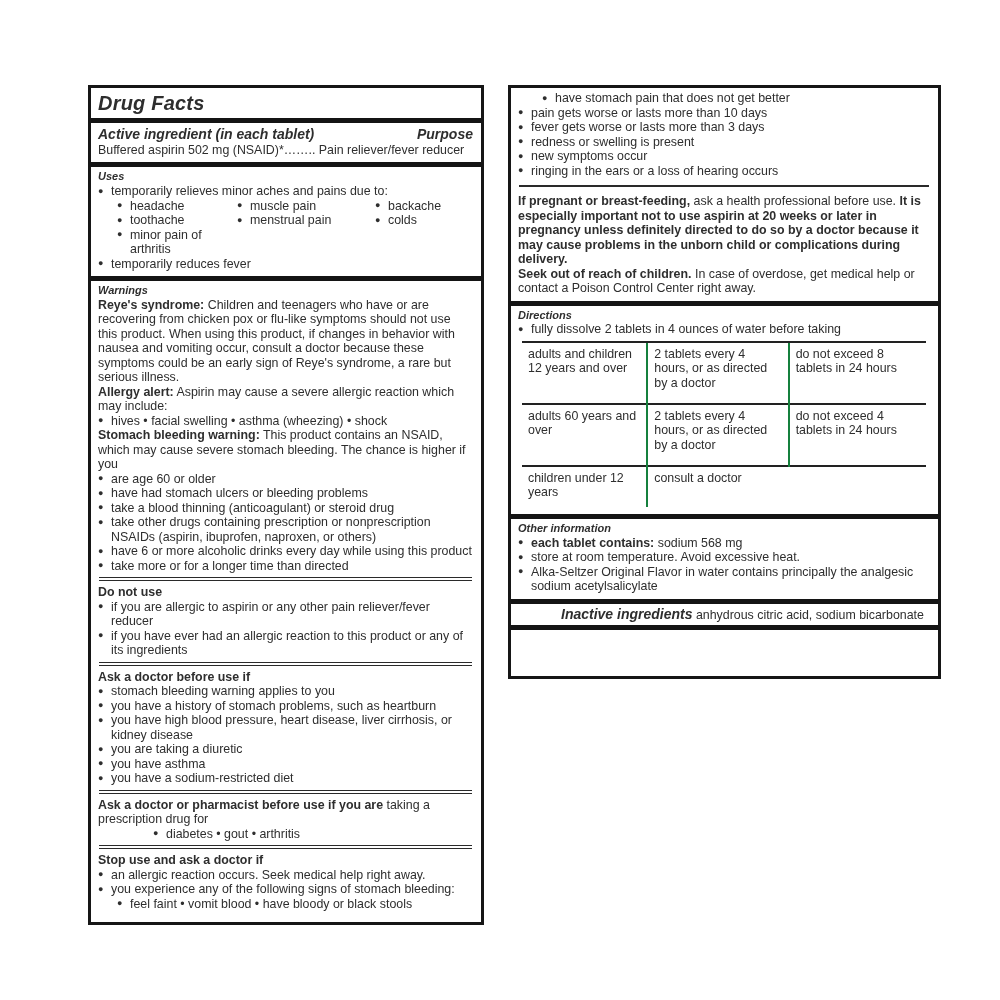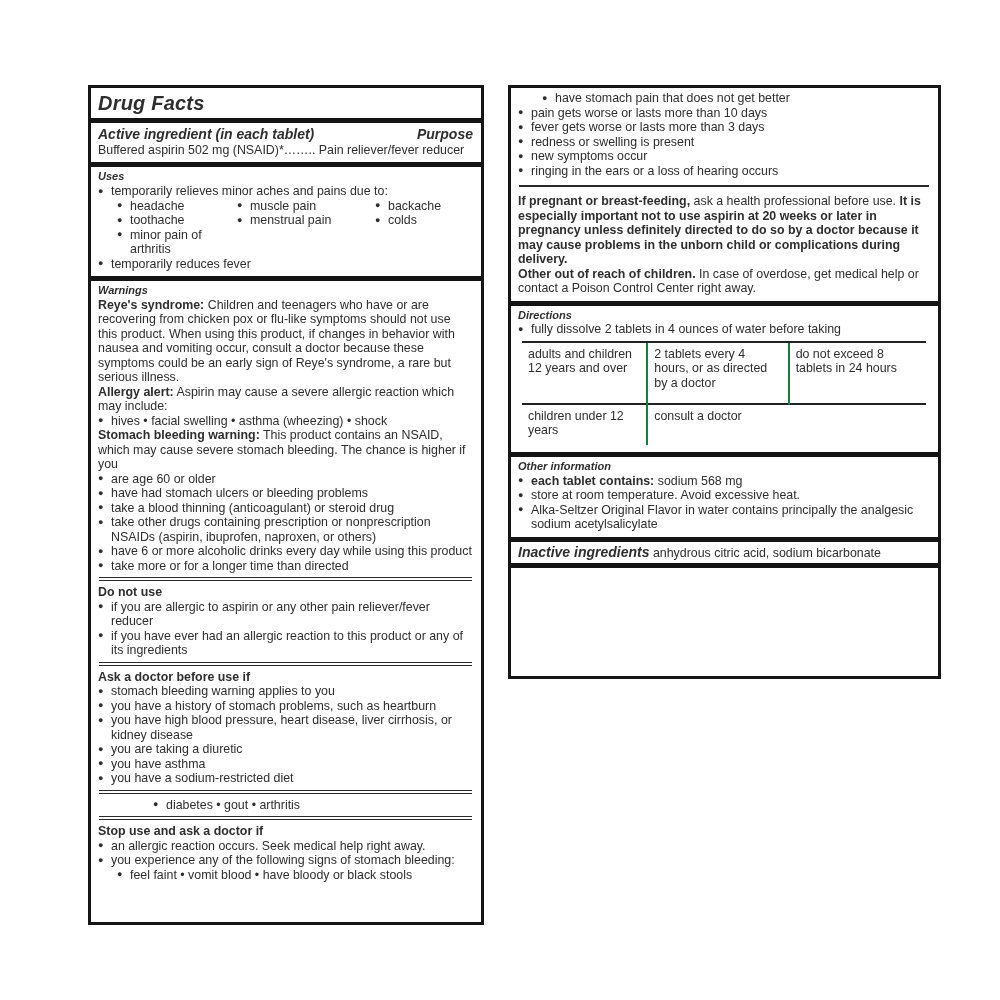--- a/index.html
+++ b/index.html
@@ -171,20 +171,21 @@
         <span class="dot">●</span>
         <span class="txt">you have asthma</span>
       </div>
     <div class="b">
         <span class="dot">●</span>
         <span class="txt">you have a sodium-restricted diet</span>
       </div>
 
     <div class="hairline"></div>
 
+    <p><span class="bold">Ask a doctor or pharmacist before use if you are</span><span> taking a prescription drug for</span></p>
     <div class="b indent2">
         <span class="dot">●</span>
         <span class="txt">diabetes   • gout   •  arthritis</span>
       </div>
 
     <div class="hairline"></div>
 
     <div class="subhead">Stop use and ask a doctor if</div>
     <div class="b">
         <span class="dot">●</span>
@@ -225,21 +226,21 @@
         <span class="txt">new symptoms occur</span>
       </div>
     <div class="b">
         <span class="dot">●</span>
         <span class="txt">ringing in the ears or a loss of hearing occurs</span>
       </div>
 
     <div class="hairline-single" style="margin-top:7px;margin-bottom:7px;"></div>
 
     <p><span class="bold">If pregnant or breast-feeding,</span><span> ask a health professional before use. </span><span class="bold">It is especially important not to use aspirin at 20 weeks or later in pregnancy unless definitely directed to do so by a doctor because it may cause problems in the unborn child or complications during delivery.</span></p>
-    <p><span class="bold">Other out of reach of children.</span><span>  In case of overdose, get medical help or contact a Poison Control Center right away.</span></p>
+    <p><span class="bold">Seek out of reach of children.</span><span>  In case of overdose, get medical help or contact a Poison Control Center right away.</span></p>
   </div>
   <div class="barline"></div>
 
   <div class="sec">
     <div class="sec-head">Directions</div>
     <div class="b">
         <span class="dot">●</span>
         <span class="txt">fully dissolve 2 tablets in 4 ounces of water before taking</span>
       </div>
 
@@ -248,20 +249,25 @@
           <col class="c1">
           <col class="c2">
           <col class="c3">
         </colgroup>
       <tbody>
           <tr class="r1">
         <td>adults and children 12 years and over</td>
         <td>2 tablets every 4 hours, or as directed by a doctor</td>
         <td>do not exceed 8 tablets in 24 hours</td>
       </tr>
+      <tr class="r2">
+        <td>adults 60 years and over</td>
+        <td>2 tablets every 4 hours, or as directed by a doctor</td>
+        <td>do not exceed 4 tablets in 24 hours</td>
+      </tr>
       <tr class="r3">
         <td>children under 12 years</td>
         <td colspan="2">consult a doctor</td>
       </tr>
     </tbody>
       </table>
   </div>
   <div class="barline"></div>
 
   <div class="sec">
@@ -274,18 +280,18 @@
         <span class="dot">●</span>
         <span class="txt">store at room temperature. Avoid excessive heat.</span>
       </div>
     <div class="b">
         <span class="dot">●</span>
         <span class="txt">Alka-Seltzer Original Flavor in water contains principally the analgesic sodium acetylsalicylate</span>
       </div>
   </div>
   <div class="barline"></div>
 
-  <div class="sec" style="padding-top:2px;padding-bottom:3px;">
+  <div class="sec" style="padding-top:2px;padding-bottom:3px;margin-left:43px;">
     <p><span class="inline-head">Inactive ingredients</span><span>  anhydrous citric acid, sodium bicarbonate</span></p>
   </div>
   <div class="barline"></div>
 
 </div>
 
 </body></html>

